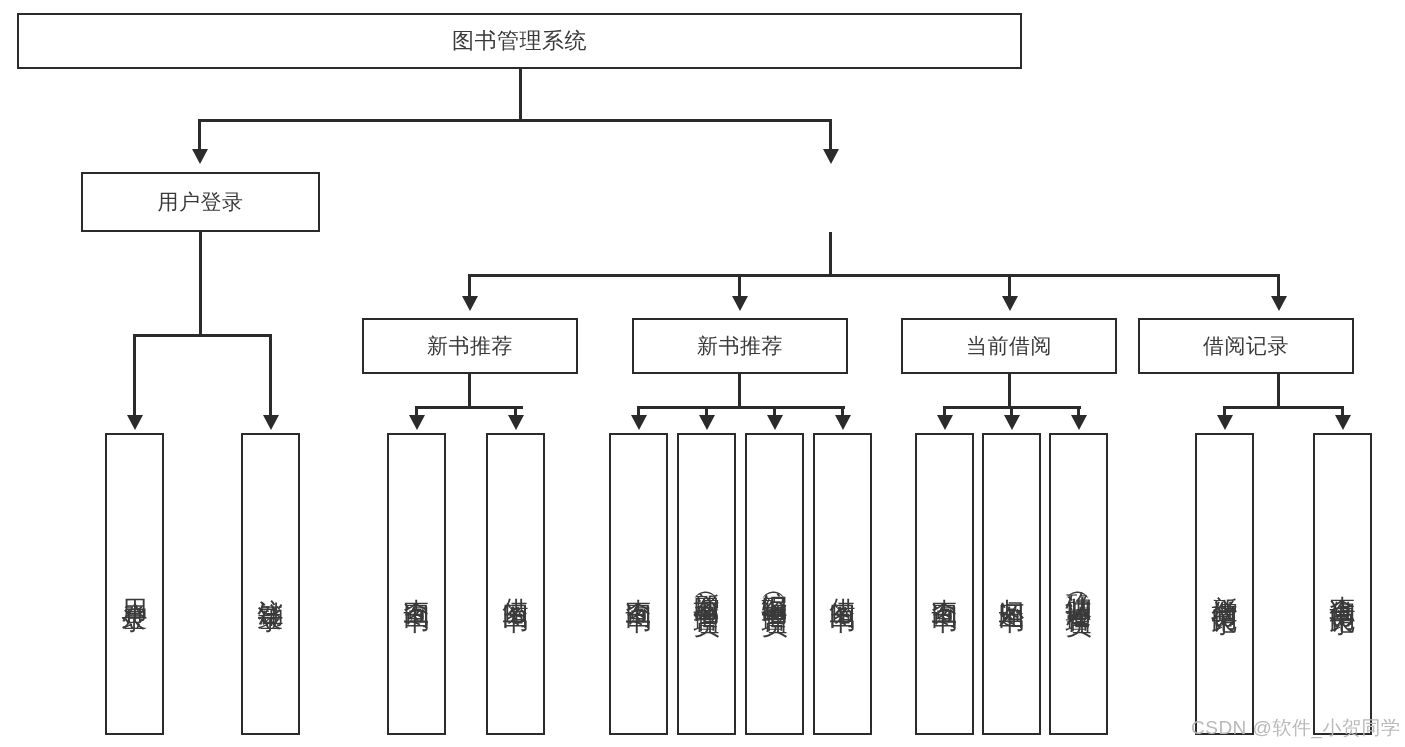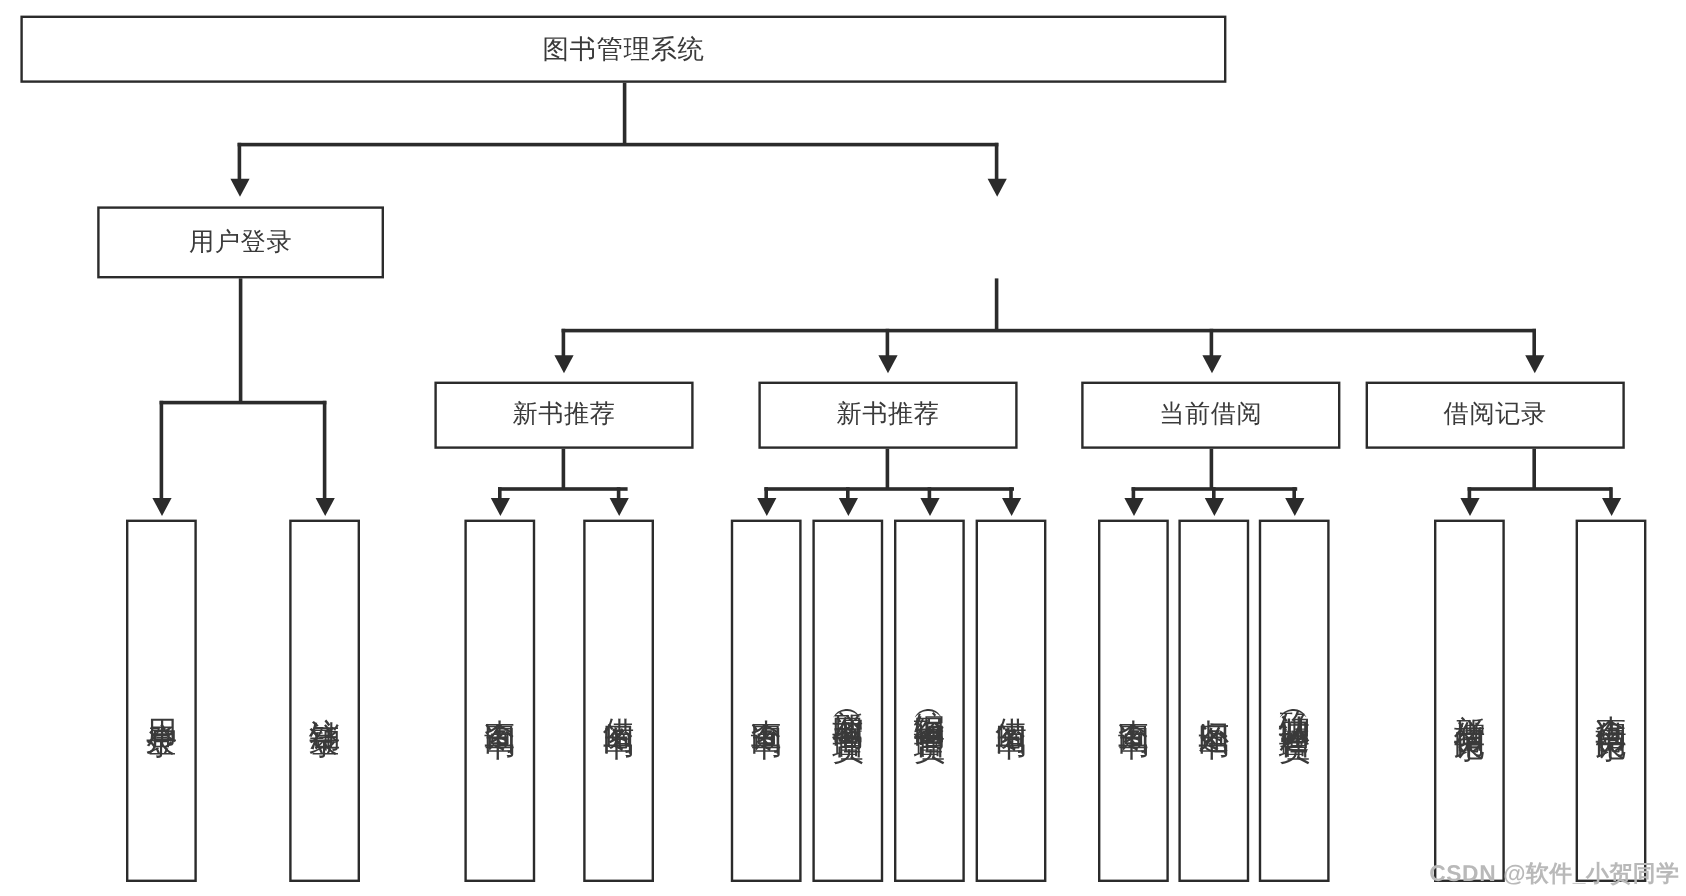--- a/index.html
+++ b/index.html
@@ -198,15 +198,15 @@
     <span>确认归还（管理员）</span>
   </div>
 
   <div class="node v" style="left:1195px; top:433px; width:59px; height:302px;">
     <span>新增借阅记录</span>
   </div>
   <div class="node v" style="left:1313px; top:433px; width:59px; height:302px;">
     <span>查询借阅记录</span>
   </div>
 
-  <div class="watermark" style="left:1191px; top:715px;font-weight:bold;">CSDN @软件_小贺同学</div>
+  <div class="watermark" style="left:1191px; top:715px;">CSDN @软件_小贺同学</div>
 
 </div>
 
 </body></html>

